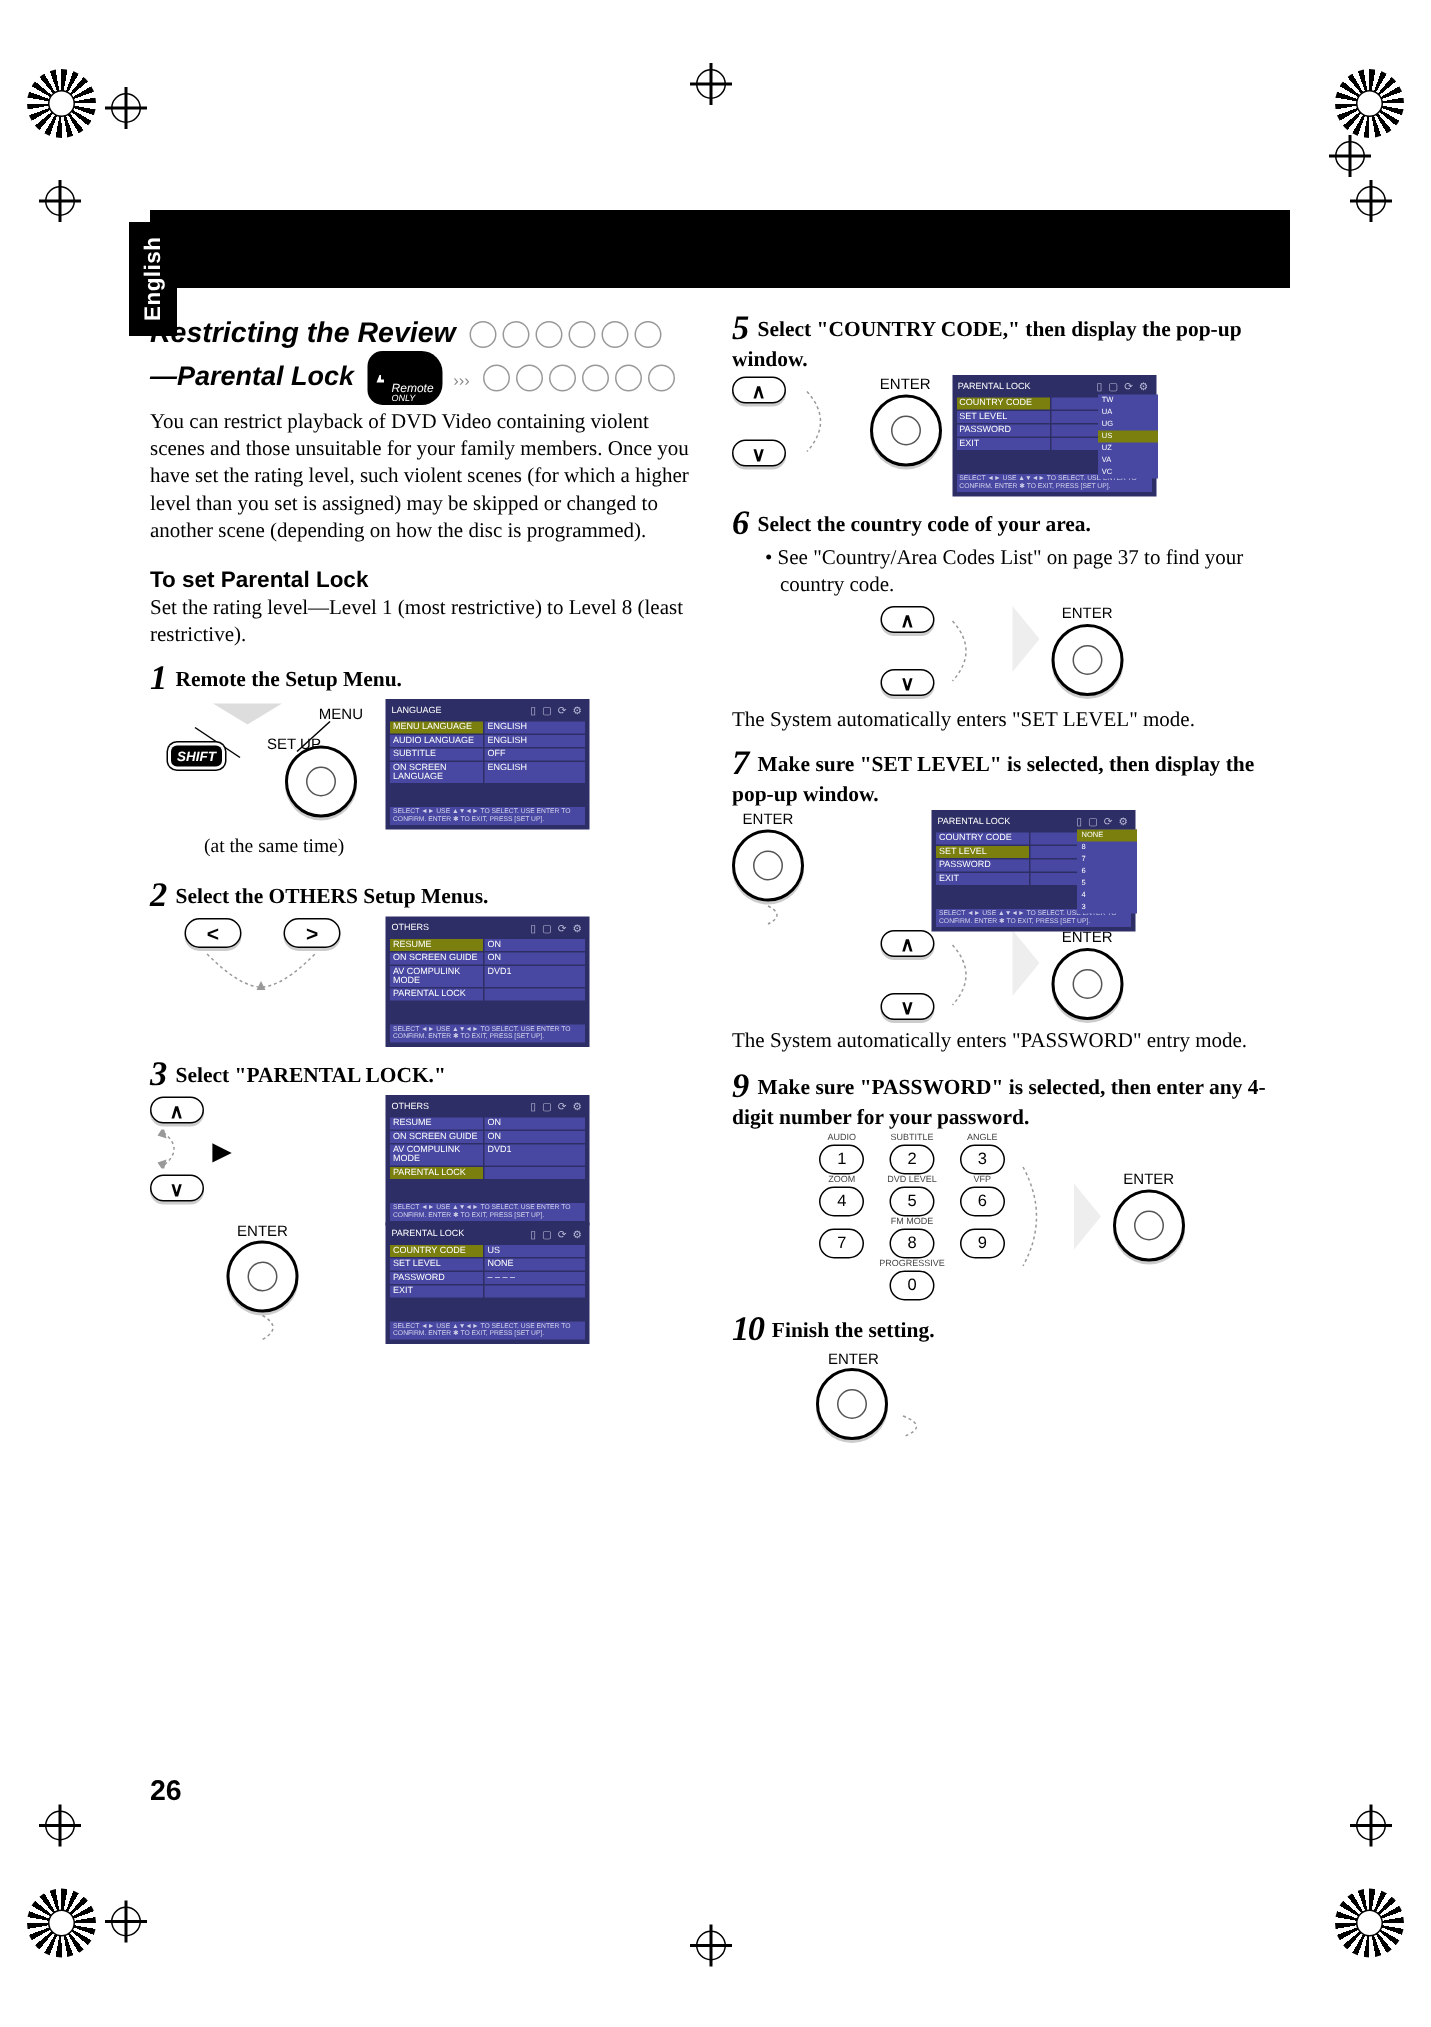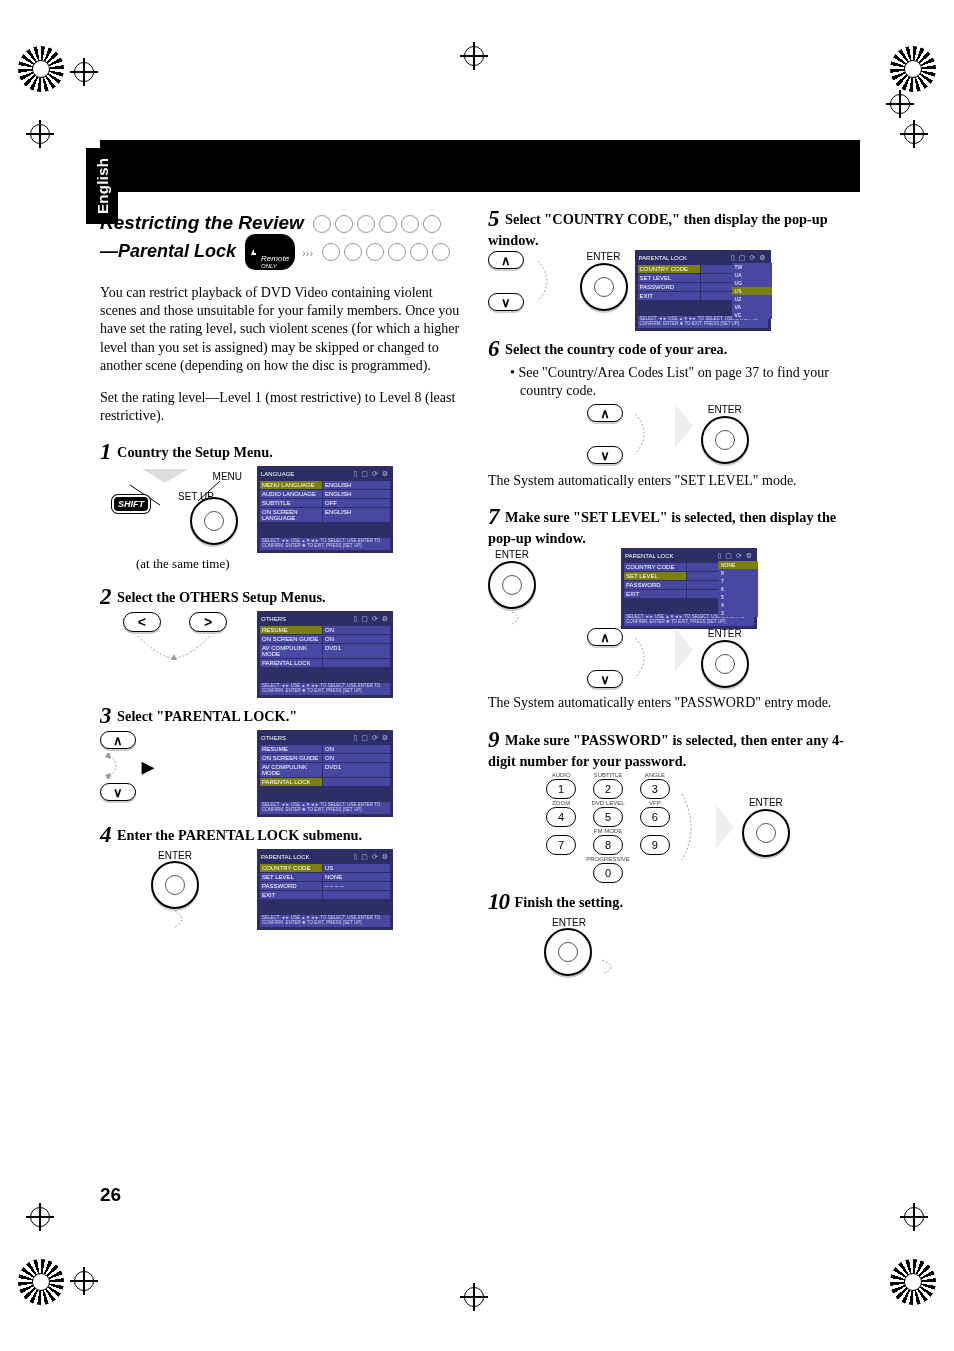--- a/index.html
+++ b/index.html
@@ -74,21 +74,21 @@
   .badge-remote{
     display:inline-flex;align-items:center;gap:2px;
     background:#000;color:#fff;border-radius:10px 14px 14px 10px;
     padding:1px 6px 1px 4px;font:italic 8px Arial,sans-serif;
     margin-left:4px;vertical-align:middle;
   }
   .badge-remote .t{font-size:8px;line-height:1;margin-top:20px;}
   .badge-remote .o{font-size:6px;}
   .wave{font:11px Arial;color:#888;margin-left:2px;}
   p.body {
-    margin: 14px 0;
+    margin: 3px 0;
     font-size: 14px; line-height: 1.3;
   }
   h3.sub {
     margin: 14px 0 2px;
     font: bold 15px Arial, sans-serif;
   }
   .stepline { margin: 6px 0 2px; font-size:14.3px; }
   .stepnum {
     font: bold italic 23px "Times New Roman", serif;
     margin-right: 2px;
@@ -231,25 +231,26 @@
             <span class="disc"></span>
             <span class="disc"></span>
             <span class="disc"></span>
             <span class="disc"></span>
             <span class="disc"></span>
         </span>
       </h2>
 
       <p class="body">You can restrict playback of DVD Video containing violent scenes and those unsuitable for your family members. Once you have set the rating level, such violent scenes (for which a higher level than you set is assigned) may be skipped or changed to another scene (depending on how the disc is programmed).</p>
 
+      <h3 class="sub">To set Parental Lock</h3>
       <p class="body" style="margin-top:2px;">Set the rating level—Level 1 (most restrictive) to Level 8 (least restrictive).</p>
 
       <div class="stepline">
         <span class="stepnum">1</span>
-        <b>Country the Setup Menu.</b>
+        <b>Remote the Setup Menu.</b>
       </div>
       <div class="grp" style="align-items:flex-start;">
         <div style="position:relative;width:150px;height:72px;">
           <svg width="150" height="72" style="position:absolute;left:0;top:0;">
             <polygon points="42,2 88,2 65,16" fill="#ddd"></polygon>
             <line x1="30" y1="18" x2="60" y2="38" stroke="#000"></line>
             <line x1="120" y1="14" x2="98" y2="34" stroke="#000"></line>
           </svg>
           <span class="shift-btn" style="position:absolute;left:14px;top:30px;">SHIFT</span>
           <span style="position:absolute;right:8px;top:4px;font:10px Arial;">MENU</span>
@@ -371,24 +372,20 @@
                 <div class="cell-l hl">PARENTAL LOCK</div>
                 <div class="cell-r"></div>
               </div>
             <div class="space"></div>
             <div class="foot">SELECT ◄►   USE ▲▼◄► TO SELECT.  USE ENTER TO CONFIRM.
 ENTER ✱    TO EXIT, PRESS [SET UP].</div>
           </div>
         </div>
       </div>
 
-      <div class="stepline">
-        <span class="stepnum">4</span>
-        <b>Enter the PARENTAL LOCK submenu.</b>
-      </div>
       <div class="grp">
         <div style="width:150px;">
           <div class="caption">ENTER</div>
           <div style="text-align:center;"><span class="btn-round big">
                 <span class="inner"></span>
               </span></div>
           <svg width="60" height="20" style="display:block;margin:0 auto;">
               <path d="M30 2 Q44 10 30 18" stroke="#999" fill="none" stroke-dasharray="2 2"></path>
             </svg>
         </div>

